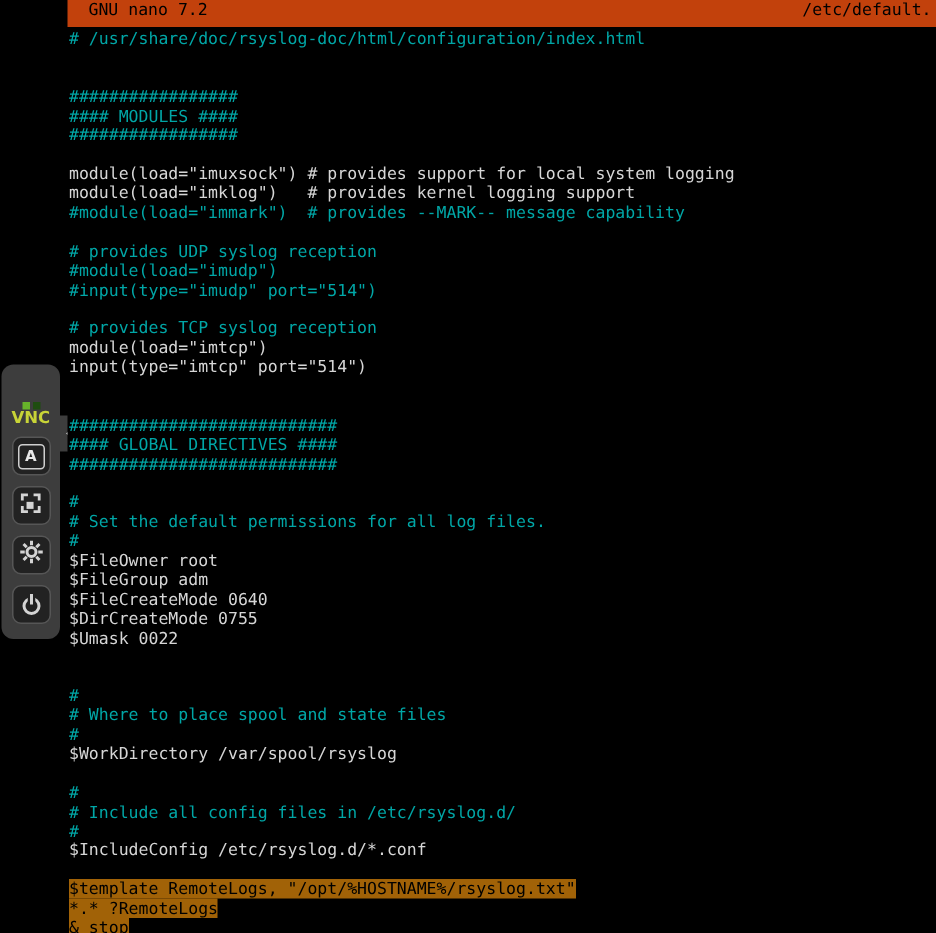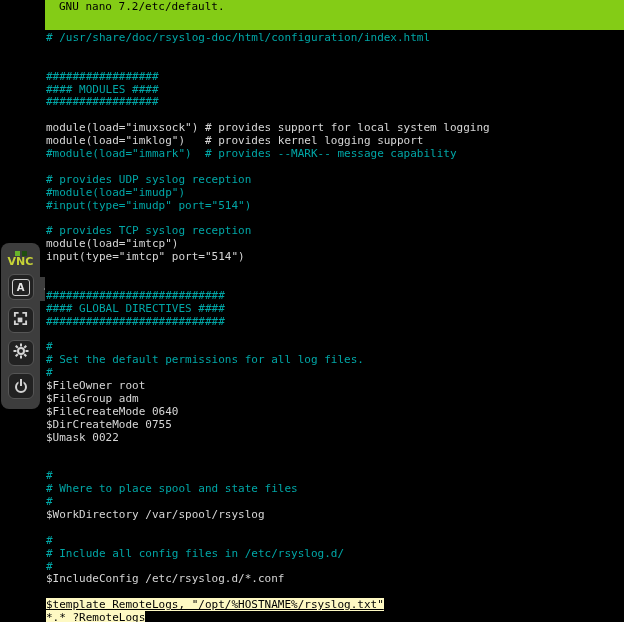--- a/index.html
+++ b/index.html
@@ -5,35 +5,35 @@
   html,body { margin:0; padding:0; background:#000; }
   .screen {
     position:relative; width:624px; height:622px;
     background:#000; overflow:hidden;
     font-family:"DejaVu Sans Mono", monospace;
   }
 
   
   .terminal { position:absolute; left:45px; top:0; right:0; bottom:0; background:#000; }
   .nano-header {
-    height:14px; background:#84cc16; color:#000;
+    height:14px; background:#c2410c; color:#000;
     font-size:11px; line-height:14px;
-    display:flex; 
-    padding:0 3px 16px 14px; white-space:pre;
+    display:flex; justify-content:space-between;
+    padding:0 3px 4px 14px; white-space:pre;
   }
   .buffer { margin:0; padding:2px 0 0 1px; font-size:11px; }
   .line { height:12.9px; line-height:12.9px; white-space:pre; }
   .line span.plain    { color:#d6d6d6; }
   .line span.comment  { color:#00a6a6; }
-  .line span.selected { background:#fef9c3; color:#000;text-decoration:underline; }
+  .line span.selected { background:#a16207; color:#000; }
 
   
   .vnc-panel {
     position:absolute; left:1px; top:243px; width:39px;
-    background:#3d3d3d; border-radius:8px; padding:5px 0 10px;
+    background:#3d3d3d; border-radius:8px; padding:22px 0 10px;
   }
   .vnc-logo { text-align:center; line-height:6px; }
   .logo-sq { display:inline-block; width:5px; height:5px; margin:0 1px; }
   .sq1 { background:#67b32a; }
   .sq2 { background:#1e4d10; }
   .logo-text {
     font-family:"DejaVu Sans", sans-serif; font-weight:bold;
     font-size:11px; color:#c8d437; line-height:11px; letter-spacing:0;
   }
   .vnc-handle {

